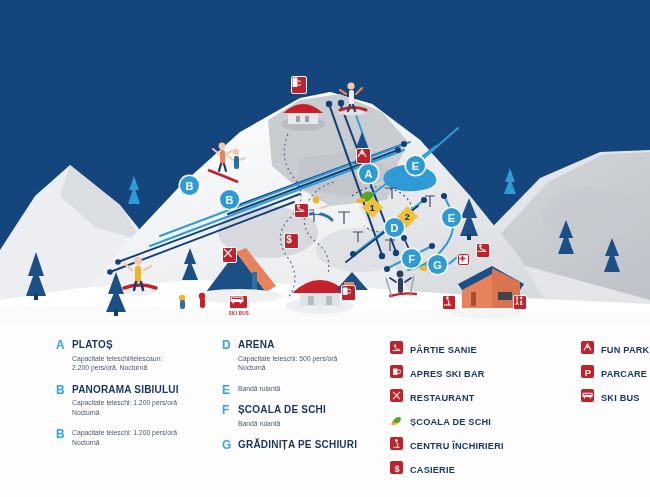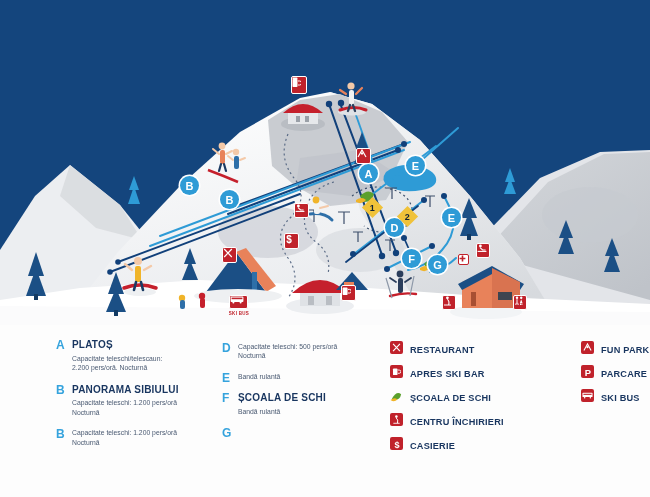--- a/index.html
+++ b/index.html
@@ -425,60 +425,72 @@
         <div class="de">
           <div>Capacitate teleschi: 1.200 pers/oră</div>
           <div>Nocturnă</div>
         </div>
       </div>
     </div>
 
     <div class="col c2">
       <div class="lift">
         <span class="ltr">D</span>
+        <div class="nm">ARENA</div>
         <div class="de">
           <div>Capacitate teleschi: 500 pers/oră</div>
           <div>Nocturnă</div>
         </div>
       </div>
       <div class="lift">
         <span class="ltr">E</span>
         <div class="de">
           <div>Bandă rulantă</div>
         </div>
       </div>
       <div class="lift">
         <span class="ltr">F</span>
         <div class="nm">ȘCOALA DE SCHI</div>
         <div class="de">
           <div>Bandă rulantă</div>
         </div>
       </div>
       <div class="lift">
         <span class="ltr">G</span>
+        <div class="nm">GRĂDINIȚA PE SCHIURI</div>
       </div>
     </div>
 
     <div class="col c3">
       <div class="amen">
         <span class="ic">
-          <svg width="9" height="9" viewBox="0 0 10 10">
-              <path d="M1.2,1 L8.8,9 M8.8,1 L1.2,9" stroke="#fff" stroke-width="1.3"></path>
-            </svg>
-        </span>
-        <span class="tx">RESTAURANT</span>
+          <svg width="9" height="8" viewBox="0 0 10 9">
+              <circle cx="3.4" cy="2" r="1.4" fill="#fff"></circle>
+              <path d="M3,3.6 l2.6,2.4 L8.6,6" stroke="#fff" stroke-width="1.1" fill="none"></path>
+              <path d="M0.6,7.4 h8.8" stroke="#fff" stroke-width="1.1"></path>
+            </svg>
+        </span>
+        <span class="tx">PÂRTIE SANIE</span>
       </div>
       <div class="amen">
         <span class="ic">
           <svg width="9" height="9" viewBox="0 0 9 10">
               <rect x="0.6" y="1.6" width="5" height="7.4" rx=".8" fill="#fff"></rect>
               <path d="M6,3.4 h1.5 a1,1 0 0 1 0,3.6 H6" fill="none" stroke="#fff" stroke-width="1"></path>
             </svg>
         </span>
         <span class="tx">APRES SKI BAR</span>
+      </div>
+      <div class="amen">
+        <span class="ic">
+          <svg width="9" height="9" viewBox="0 0 10 10">
+              <path d="M1.2,1 L8.8,9 M8.8,1 L1.2,9" stroke="#fff" stroke-width="1.3"></path>
+            </svg>
+        </span>
+        <span class="tx">RESTAURANT</span>
       </div>
       <div class="amen">
         <span class="ic green">
           <svg width="14" height="12" viewBox="0 0 14 12">
               <path d="M2,9 q5,-9 10,-5 q-1,6 -7,6 Z" fill="#5aa02c"></path>
               <path d="M0.6,10.4 q4,-3.4 7.4,-.6 q-3.4,3.4 -7.4,.6 Z" fill="#f0b429"></path>
             </svg>
         </span>
         <span class="tx">ȘCOALA DE SCHI</span>
       </div>

